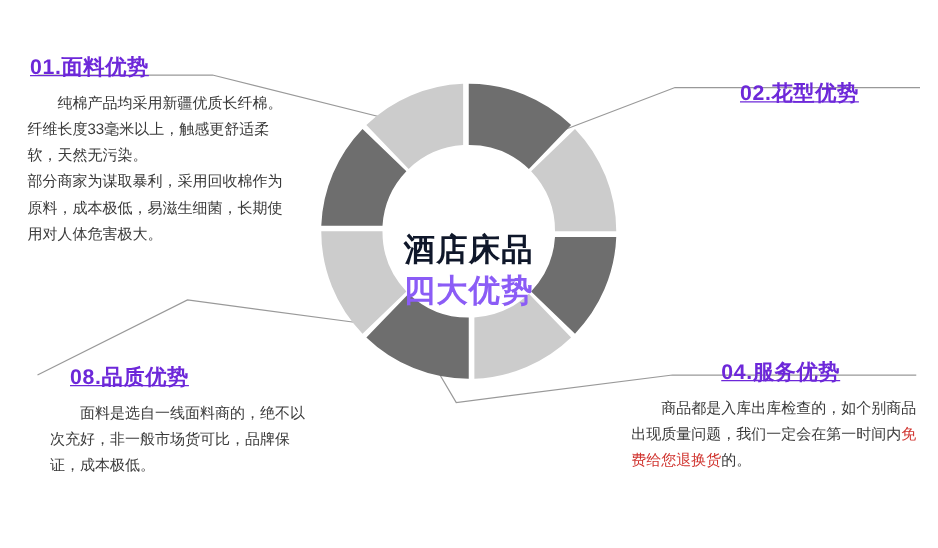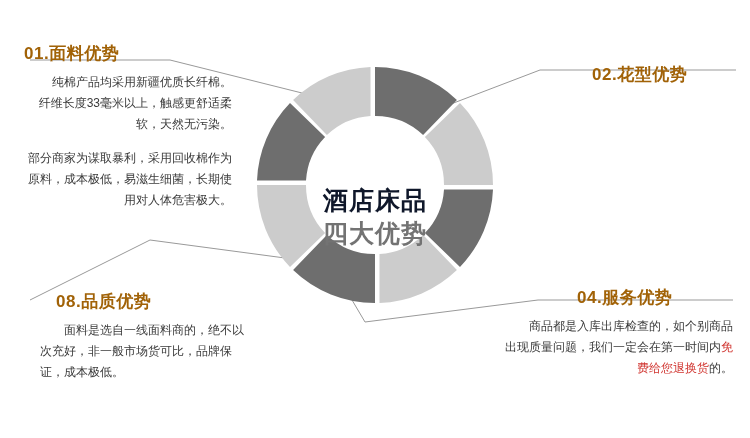--- a/index.html
+++ b/index.html
@@ -45,57 +45,56 @@
   }
   .center-line1 {
     font-size: 25px;
     font-weight: bold;
     color: #0f172a;
     letter-spacing: 1px;
   }
   .center-line2 {
     font-size: 25px;
     font-weight: bold;
-    color: #737373;
+    color: #8b5cf6;
     letter-spacing: 1px;
     margin-top: 2px;
   }
   .block {
     position: absolute;
   }
   .block-title {
     font-size: 17px;
     font-weight: bold;
-    color: #a16207;
+    color: #6d28d9;
     letter-spacing: 0.5px;
     white-space: nowrap;
+    text-decoration: underline;
   }
   .block-body {
     font-size: 12px;
     line-height: 1.75;
     color: #3a3a3a;
     margin-top: 7px;
   }
   .block-body p {
     margin: 0;
   }
   .block-body .para-gap {
-    margin-top: 13px;
   }
   .b1 {
     left: 22px;
     top: 42px;
     width: 210px;
   }
   .b1 .block-title {
     margin-left: 2px;
   }
   .b1 .block-body {
     text-indent: 0;
-    text-align: right;
   }
   .b1 .indent {
     text-indent: 24px;
   }
   .b2 {
     left: 524px;
     top: 63px;
     width: 212px;
     text-align: left;
   }
@@ -123,21 +122,20 @@
   .b4 {
     left: 505px;
     top: 286px;
     width: 228px;
   }
   .b4 .block-title {
     margin-left: 72px;
   }
   .b4 .indent {
     text-indent: 24px;
-    text-align: right;
   }
   .hl {
     color: #d0332e;
   }
 </style>
 </head>
 <body>
 
 <div id="stage">
 

